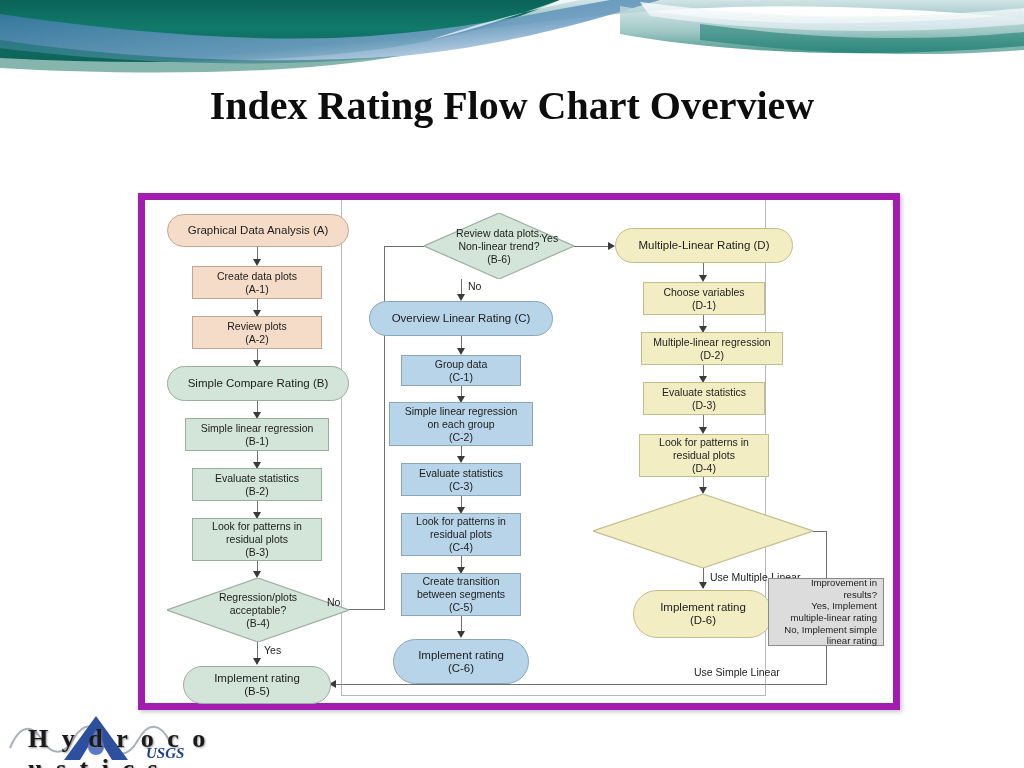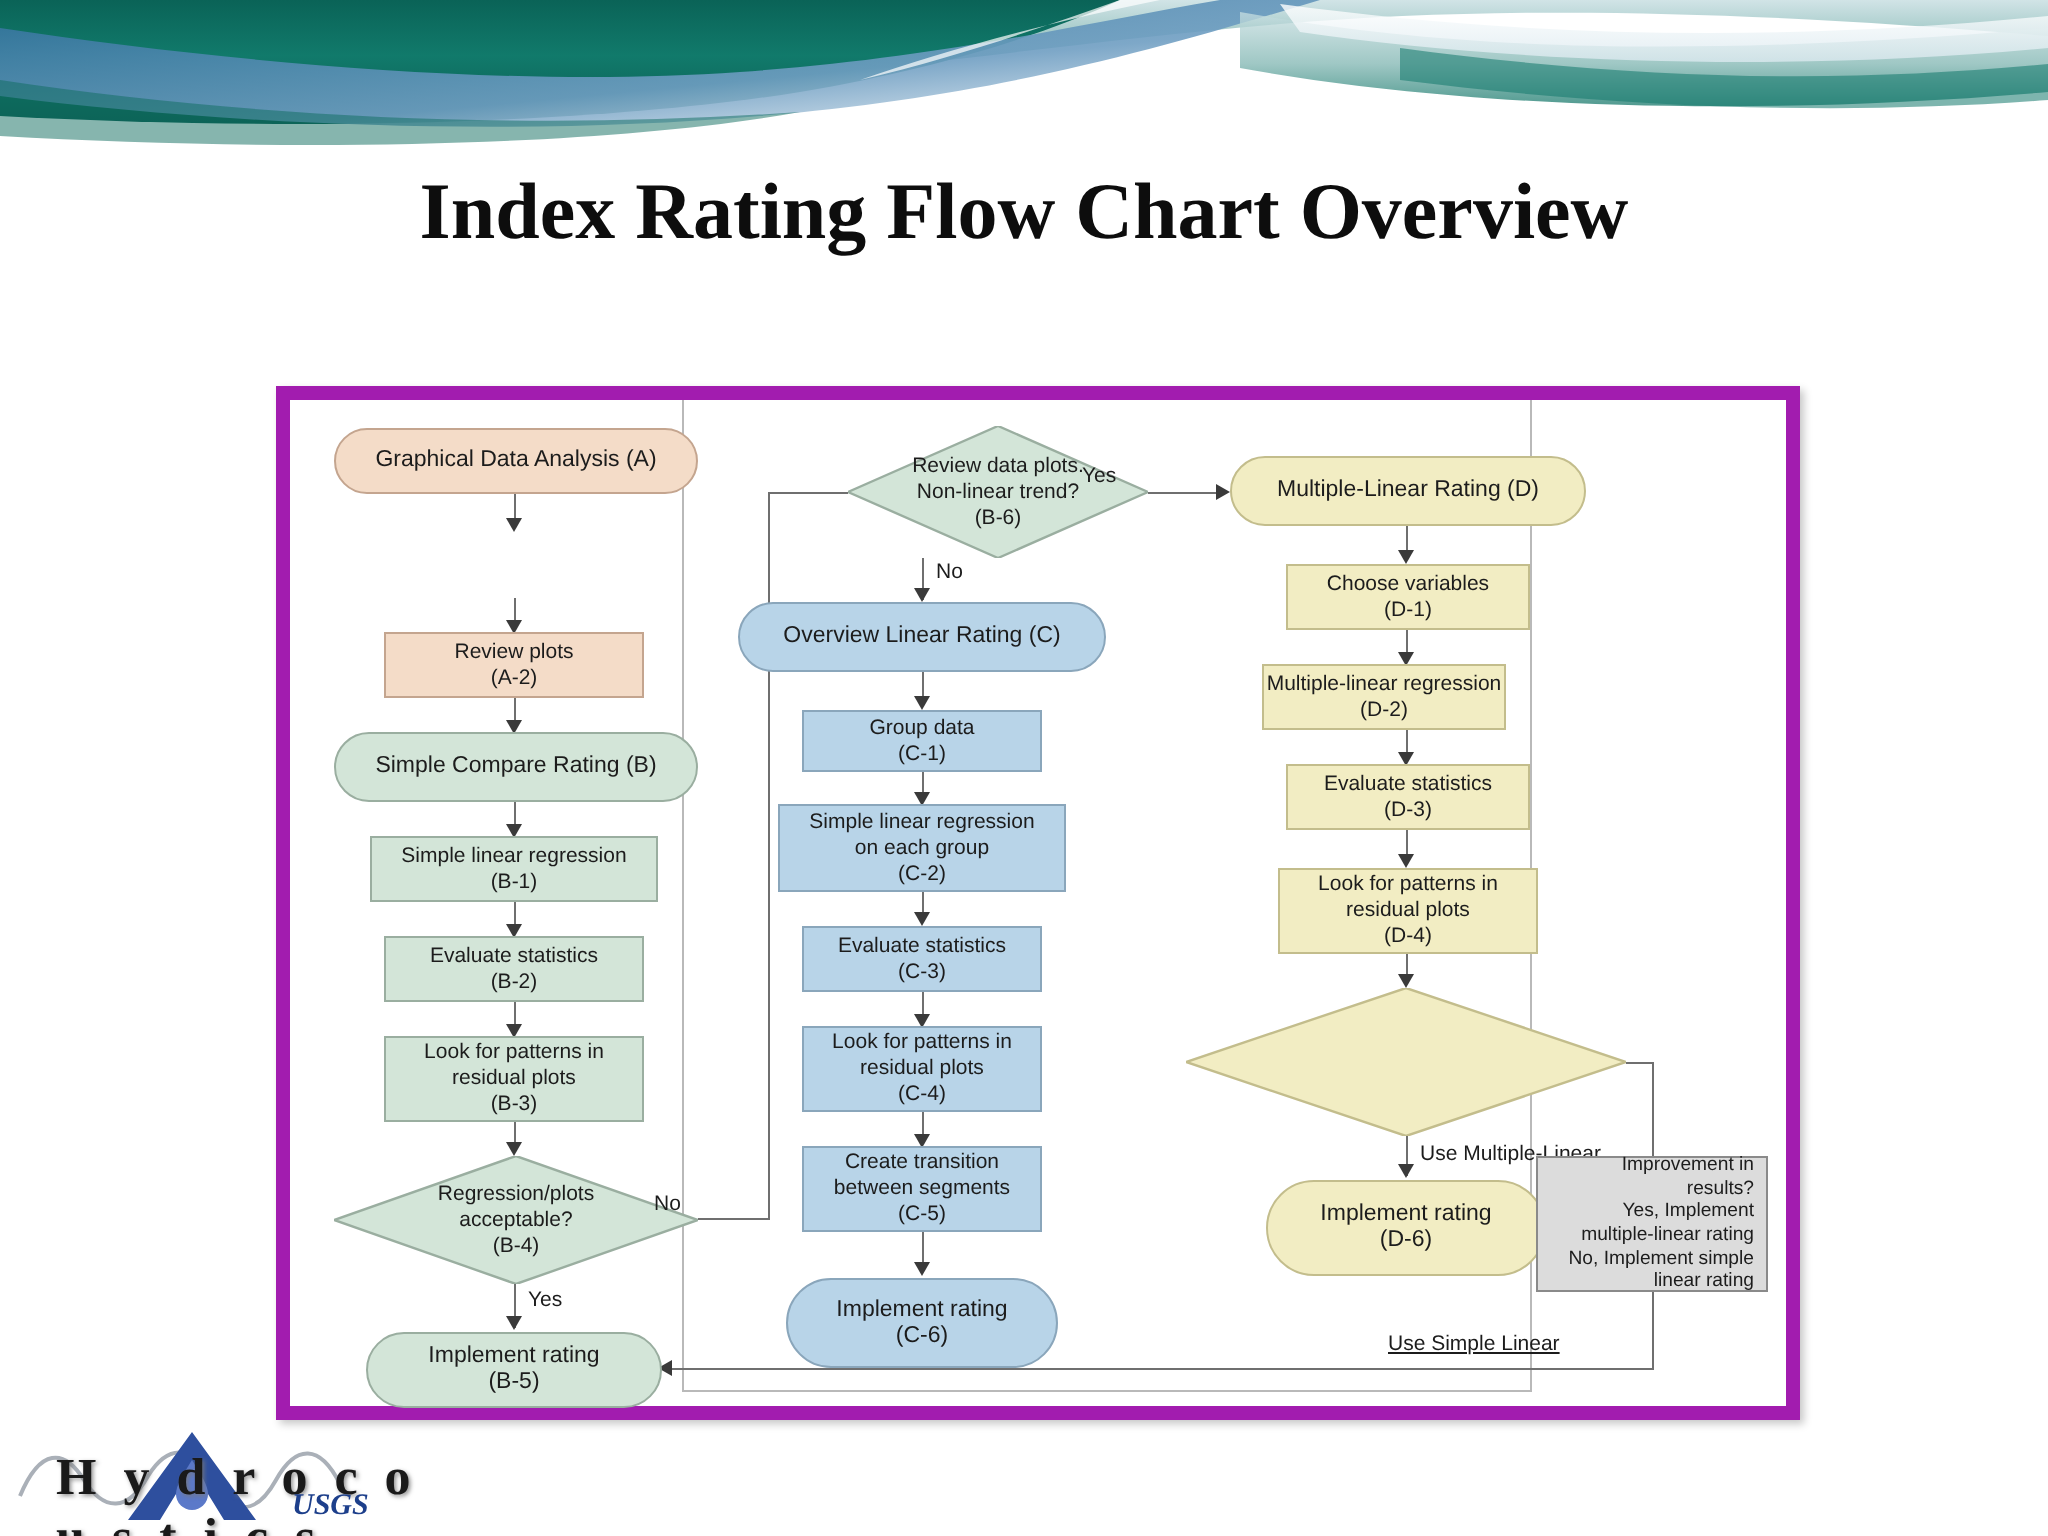--- a/index.html
+++ b/index.html
@@ -157,20 +157,22 @@
 
 <div id="chart-frame">
 
   <div id="chart-inner-border"></div>
 
   <div class="node stadium c-a" style="left:22px;top:14px;width:182px;height:33px;">Graphical Data Analysis (A)</div>
 
   <div class="ln lnv" style="left:112px;top:47px;height:15px;"></div>
   <div class="arrow-d" style="left:108px;top:59px;"></div>
 
+  <div class="node rect c-a" style="left:47px;top:66px;width:130px;height:33px;">Create data plots
+(A-1)</div>
 
   <div class="ln lnv" style="left:112px;top:99px;height:14px;"></div>
   <div class="arrow-d" style="left:108px;top:110px;"></div>
 
   <div class="node rect c-a" style="left:47px;top:116px;width:130px;height:33px;">Review plots
 (A-2)</div>
 
   <div class="ln lnv" style="left:112px;top:149px;height:14px;"></div>
   <div class="arrow-d" style="left:108px;top:160px;"></div>
 
@@ -281,21 +283,21 @@
 
   <div class="ln lnv" style="left:558px;top:63px;height:15px;"></div>
   <div class="arrow-d" style="left:554px;top:75px;"></div>
 
   <div class="node rect c-d" style="left:498px;top:82px;width:122px;height:33px;">Choose variables
 (D-1)</div>
 
   <div class="ln lnv" style="left:558px;top:115px;height:14px;"></div>
   <div class="arrow-d" style="left:554px;top:126px;"></div>
 
-  <div class="node rect c-d" style="left:486px;top:132px;width:122px;height:33px;">Multiple-linear regression
+  <div class="node rect c-d" style="left:496px;top:132px;width:142px;height:33px;">Multiple-linear regression
 (D-2)</div>
 
   <div class="ln lnv" style="left:558px;top:165px;height:14px;"></div>
   <div class="arrow-d" style="left:554px;top:176px;"></div>
 
   <div class="node rect c-d" style="left:498px;top:182px;width:122px;height:33px;">Evaluate statistics
 (D-3)</div>
 
   <div class="ln lnv" style="left:558px;top:215px;height:15px;"></div>
   <div class="arrow-d" style="left:554px;top:227px;"></div>
@@ -317,21 +319,21 @@
   <div class="arrow-d" style="left:554px;top:382px;"></div>
   <div class="edge-label" style="left:565px;top:371px;">Use Multiple-Linear</div>
 
   <div class="node stadium c-d" style="left:488px;top:390px;width:140px;height:48px;">Implement rating
 (D-6)</div>
 
   <div class="ln lnh" style="left:668px;top:331px;width:14px;"></div>
   <div class="ln lnv" style="left:681px;top:331px;height:154px;"></div>
   <div class="ln lnh" style="left:190px;top:484px;width:492px;"></div>
   <div class="arrow-l" style="left:184px;top:480px;"></div>
-  <div class="edge-label" style="left:549px;top:466px;text-decoration:underline;">Use Simple Linear</div>
+  <div class="edge-label" style="left:549px;top:466px;">Use Simple Linear</div>
 
 </div>
 
 <div id="note-box">Improvement in results?
 Yes, Implement multiple-linear rating
 No, Implement simple linear rating</div>
 
 <div id="logo">
   <svg id="logo-wave" width="210" height="50" viewBox="0 0 210 50" xmlns="http://www.w3.org/2000/svg">
     <path d="M2,34 C12,10 24,10 34,26 C44,42 56,42 66,24 C76,8 88,8 98,26 C108,44 120,44 130,26 C140,8 152,8 162,28" fill="none" stroke="#aab0b8" stroke-width="2"></path>

